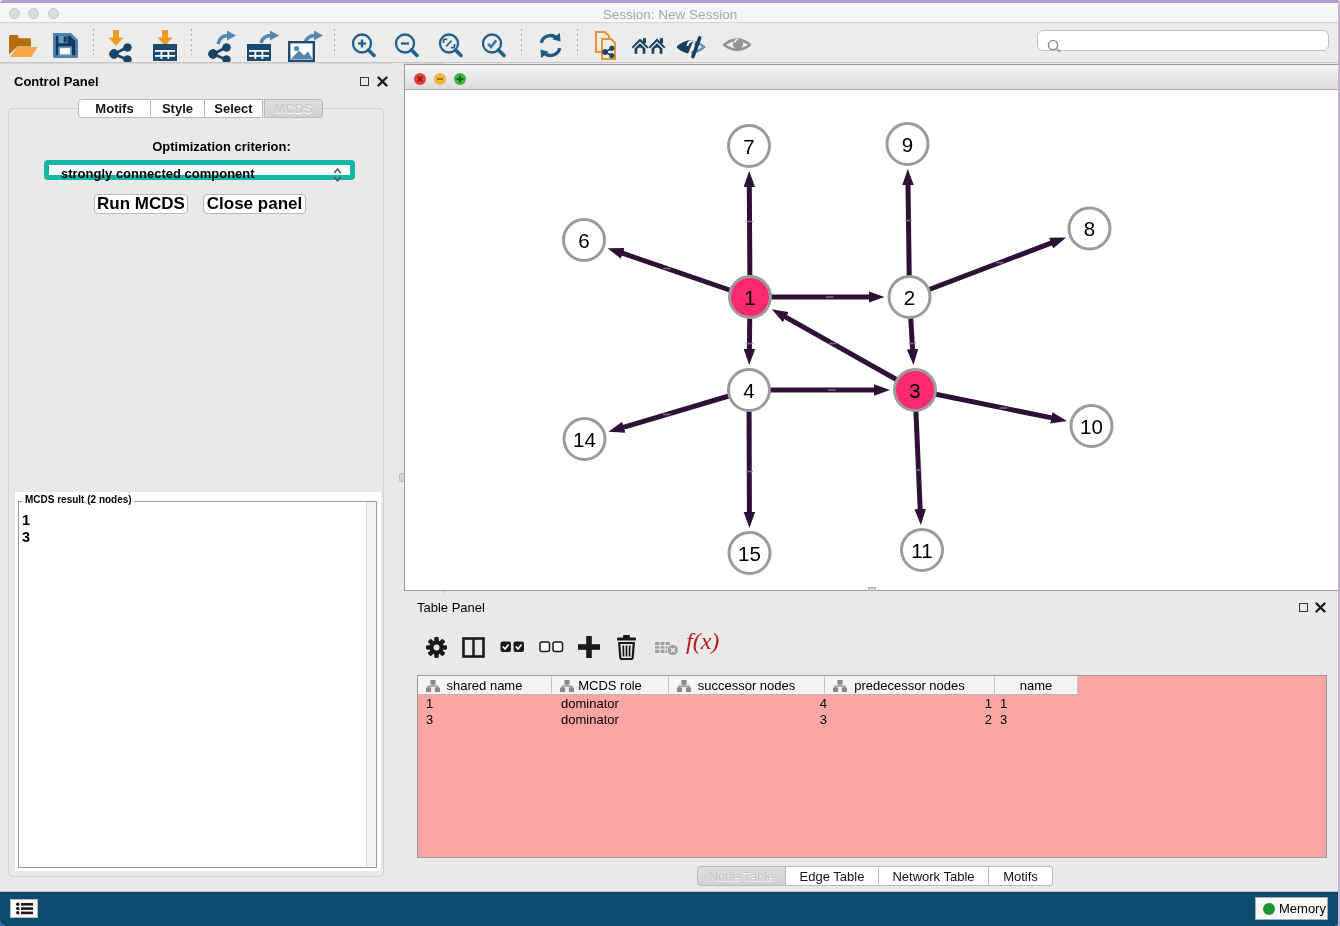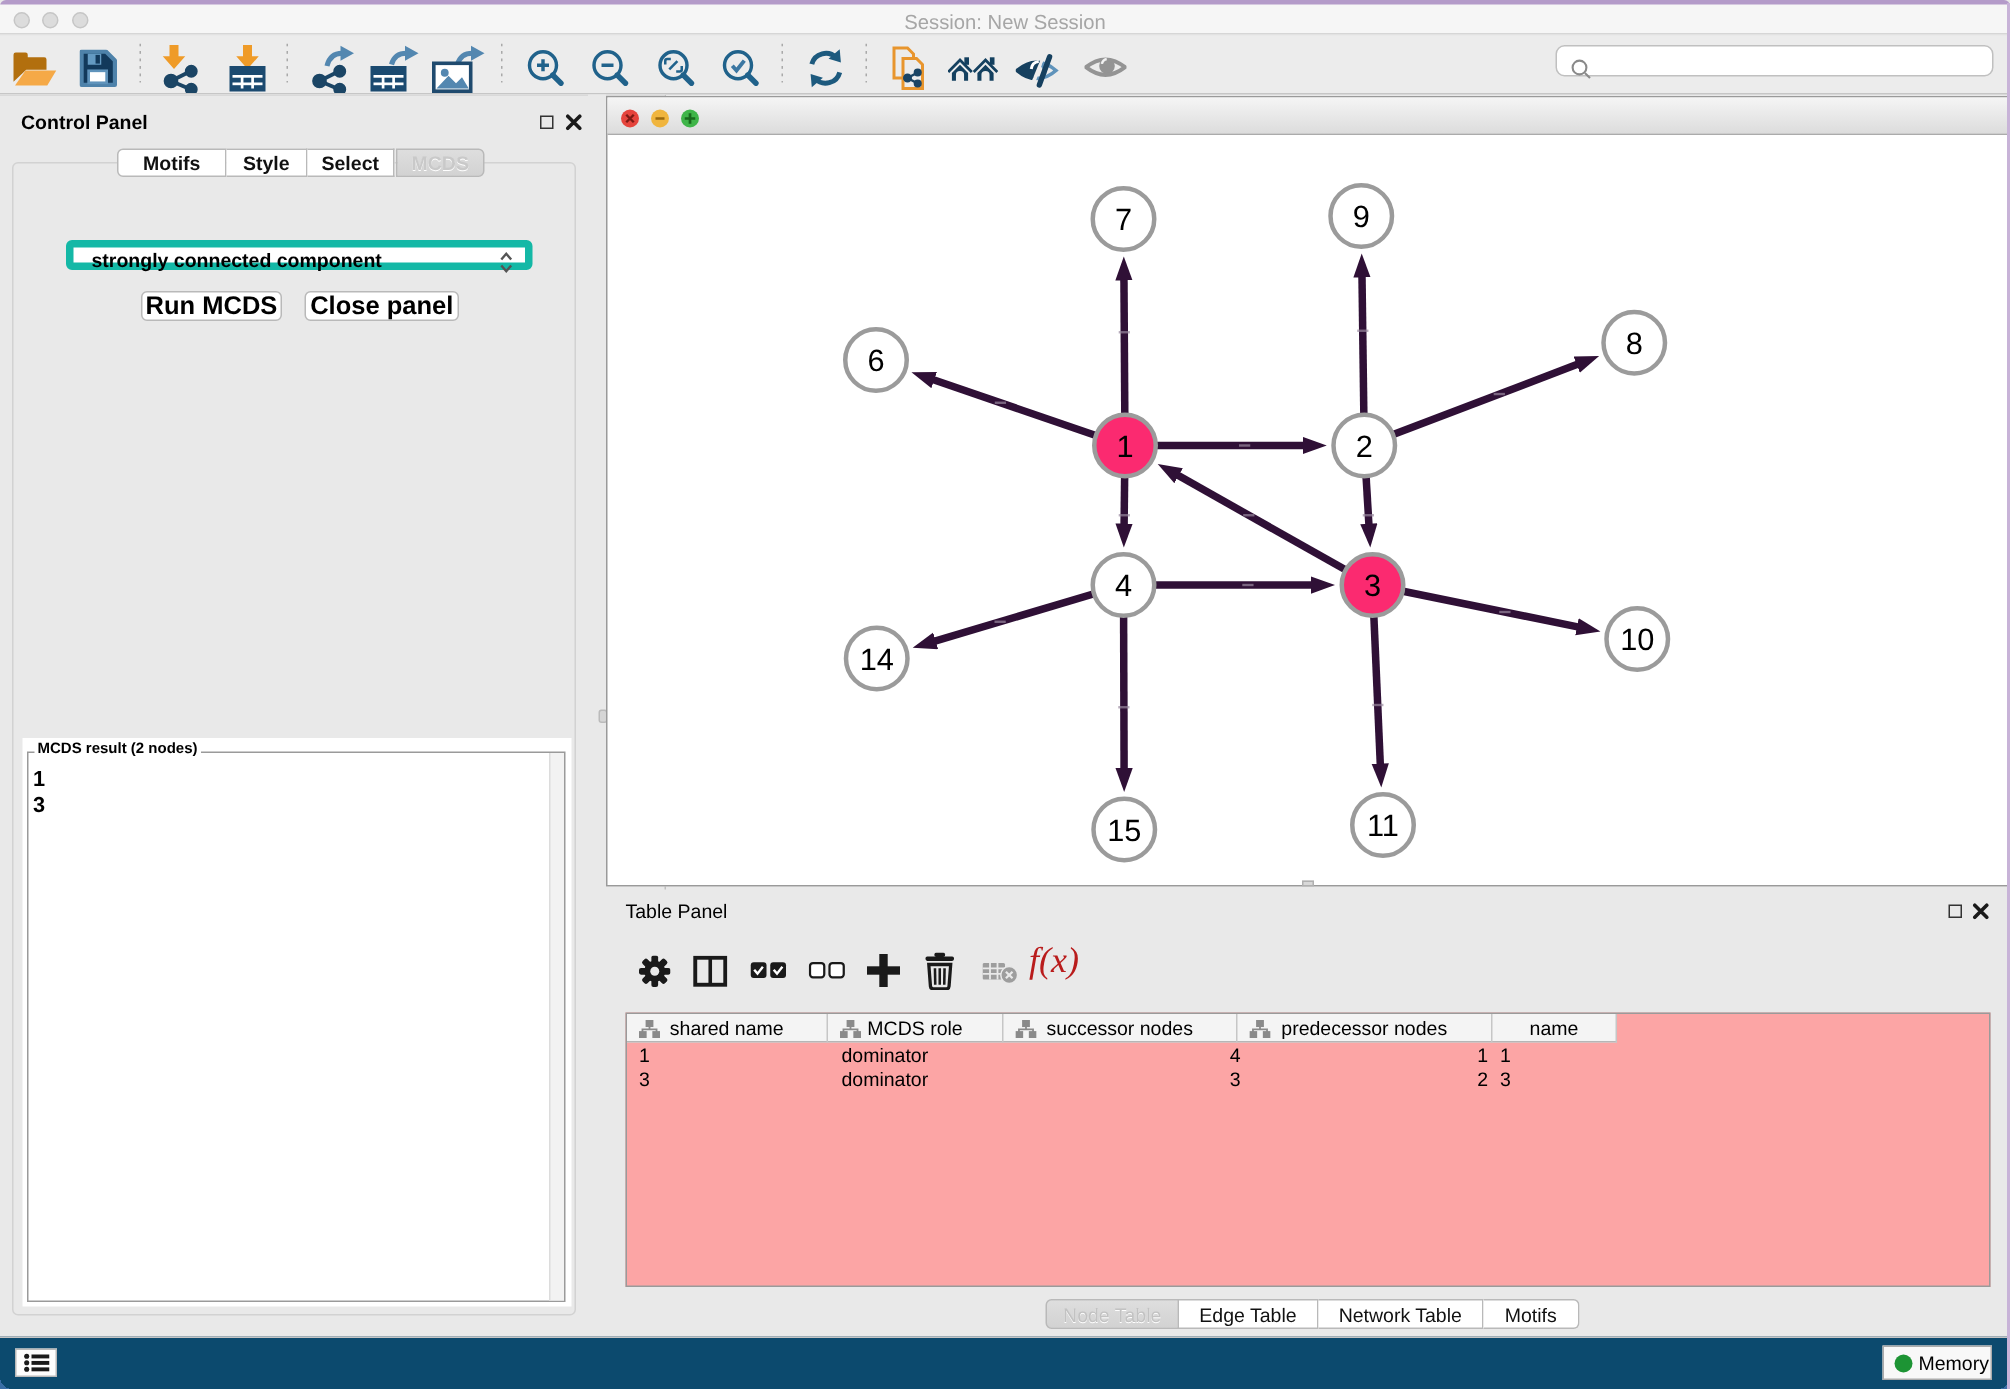--- a/index.html
+++ b/index.html
@@ -238,20 +238,21 @@
   <div class="closex" style="left:377px; top:11px;"><svg width="11" height="11">
         <path d="M1.5,1.5 L9.5,9.5 M9.5,1.5 L1.5,9.5" stroke="#1a1a1a" stroke-width="2.4" stroke-linecap="round"></path>
       </svg></div>
   <div id="cptabs">
     <div class="tab" style="left:0; width:73px; border-radius:4px 0 0 4px;">Motifs</div>
     <div class="tab" style="left:73px; width:54px; border-left:none;">Style</div>
     <div class="tab" style="left:127px; width:58px; border-left:none;">Select</div>
     <div class="tab" style="left:186px; width:59px; border-radius:0 4px 4px 0; background:linear-gradient(#dedede,#d2d2d2); color:#c9c9c9; text-shadow:0 1px 0 #fff;">MCDS</div>
   </div>
   <div id="contentpane"></div>
+  <div id="optlabel">Optimization criterion:</div>
   <div id="dropdown">strongly connected component
     <svg width="9" height="14" viewBox="0 0 9 14" style="position:absolute; right:8px; top:3px;">
       <path d="M1.2 5 L4.5 1.2 L7.8 5" fill="none" stroke="#555" stroke-width="1.6"></path>
       <path d="M1.2 9 L4.5 12.8 L7.8 9" fill="none" stroke="#555" stroke-width="1.6"></path>
     </svg>
   </div>
   <div class="btn" style="left:94px; width:94px;">Run MCDS</div>
   <div class="btn" style="left:203px; width:103px;">Close panel</div>
   <div id="mcdsbox">
     <div id="mcdsborder"></div>

